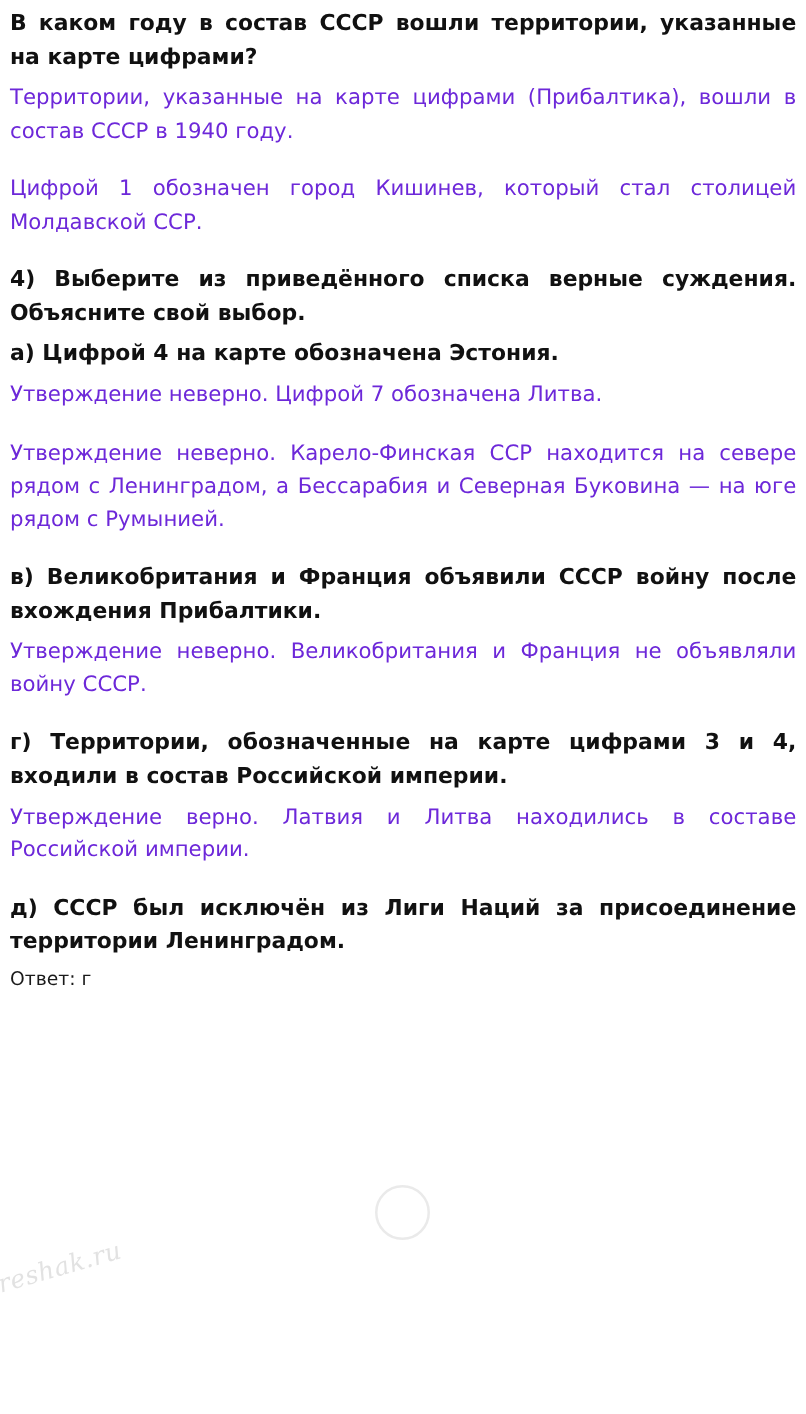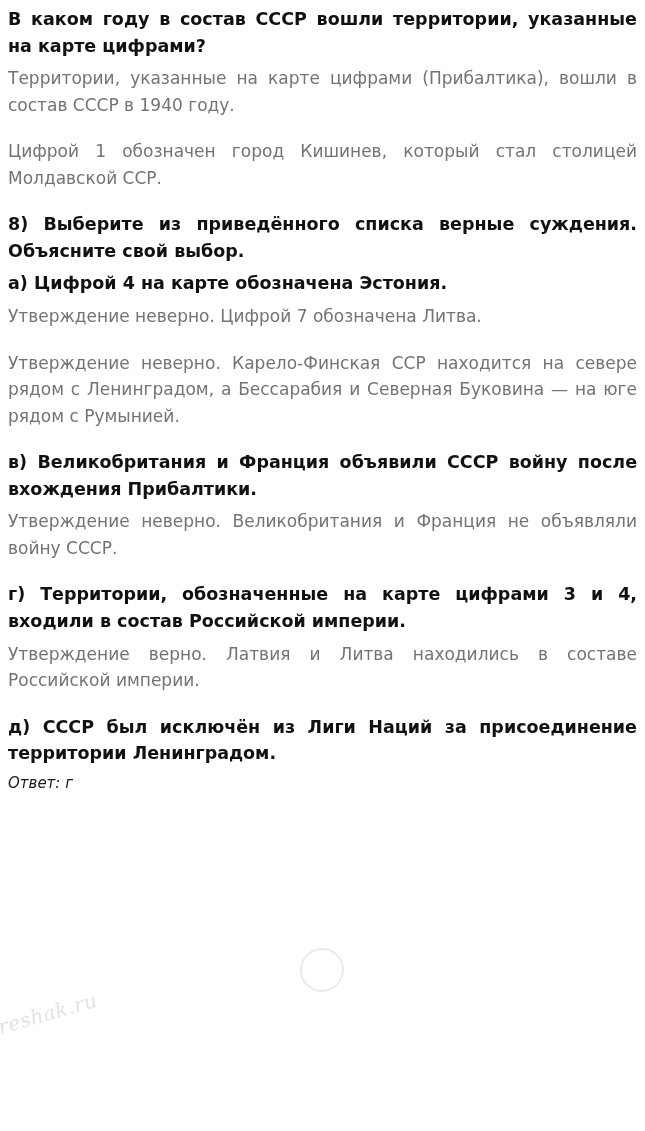--- a/index.html
+++ b/index.html
@@ -30,31 +30,30 @@
     margin: 0 0 6px 0;
     color: #111111;
   }
   .a {
     font-weight: normal;
     font-size: 17px;
     line-height: 1.56;
     text-align: justify;
     text-align-last: left;
     margin: 0 0 20px 0;
-    color: #737373;
+    color: #6d28d9;
   }
   .a.tight {
     margin-bottom: 18px;
   }
   .final {
     font-size: 15px;
     line-height: 1.4;
     margin: 4px 0 0 0;
     color: #1a1a1a;
-    font-style: italic;
   }
   .watermark {
     position: absolute;
     left: 2px;
     top: 1015px;
     font-family: "DejaVu Serif", serif;
     font-style: italic;
     font-size: 20px;
     color: rgba(150,150,150,0.28);
     letter-spacing: 0.5px;
@@ -78,21 +77,21 @@
 </head>
 <body>
 
 <div class="page">
 
   <p class="q">В каком году в состав СССР вошли территории, указанные на карте цифрами?</p>
   <p class="a">Территории, указанные на карте цифрами (Прибалтика), вошли в состав СССР в 1940 году.</p>
 
   <p class="a">Цифрой 1 обозначен город Кишинев, который стал столицей Молдавской ССР.</p>
 
-  <p class="q">8) Выберите из приведённого списка верные суждения. Объясните свой выбор.</p>
+  <p class="q">4) Выберите из приведённого списка верные суждения. Объясните свой выбор.</p>
 
   <p class="q">а) Цифрой 4 на карте обозначена Эстония.</p>
   <p class="a">Утверждение неверно. Цифрой 7 обозначена Литва.</p>
 
   <p class="a">Утверждение неверно. Карело-Финская ССР находится на севере рядом с Ленинградом, а Бессарабия и Северная Буковина — на юге рядом с Румынией.</p>
 
   <p class="q">в) Великобритания и Франция объявили СССР войну после вхождения Прибалтики.</p>
   <p class="a">Утверждение неверно. Великобритания и Франция не объявляли войну СССР.</p>
 
   <p class="q">г) Территории, обозначенные на карте цифрами 3 и 4, входили в состав Российской империи.</p>

